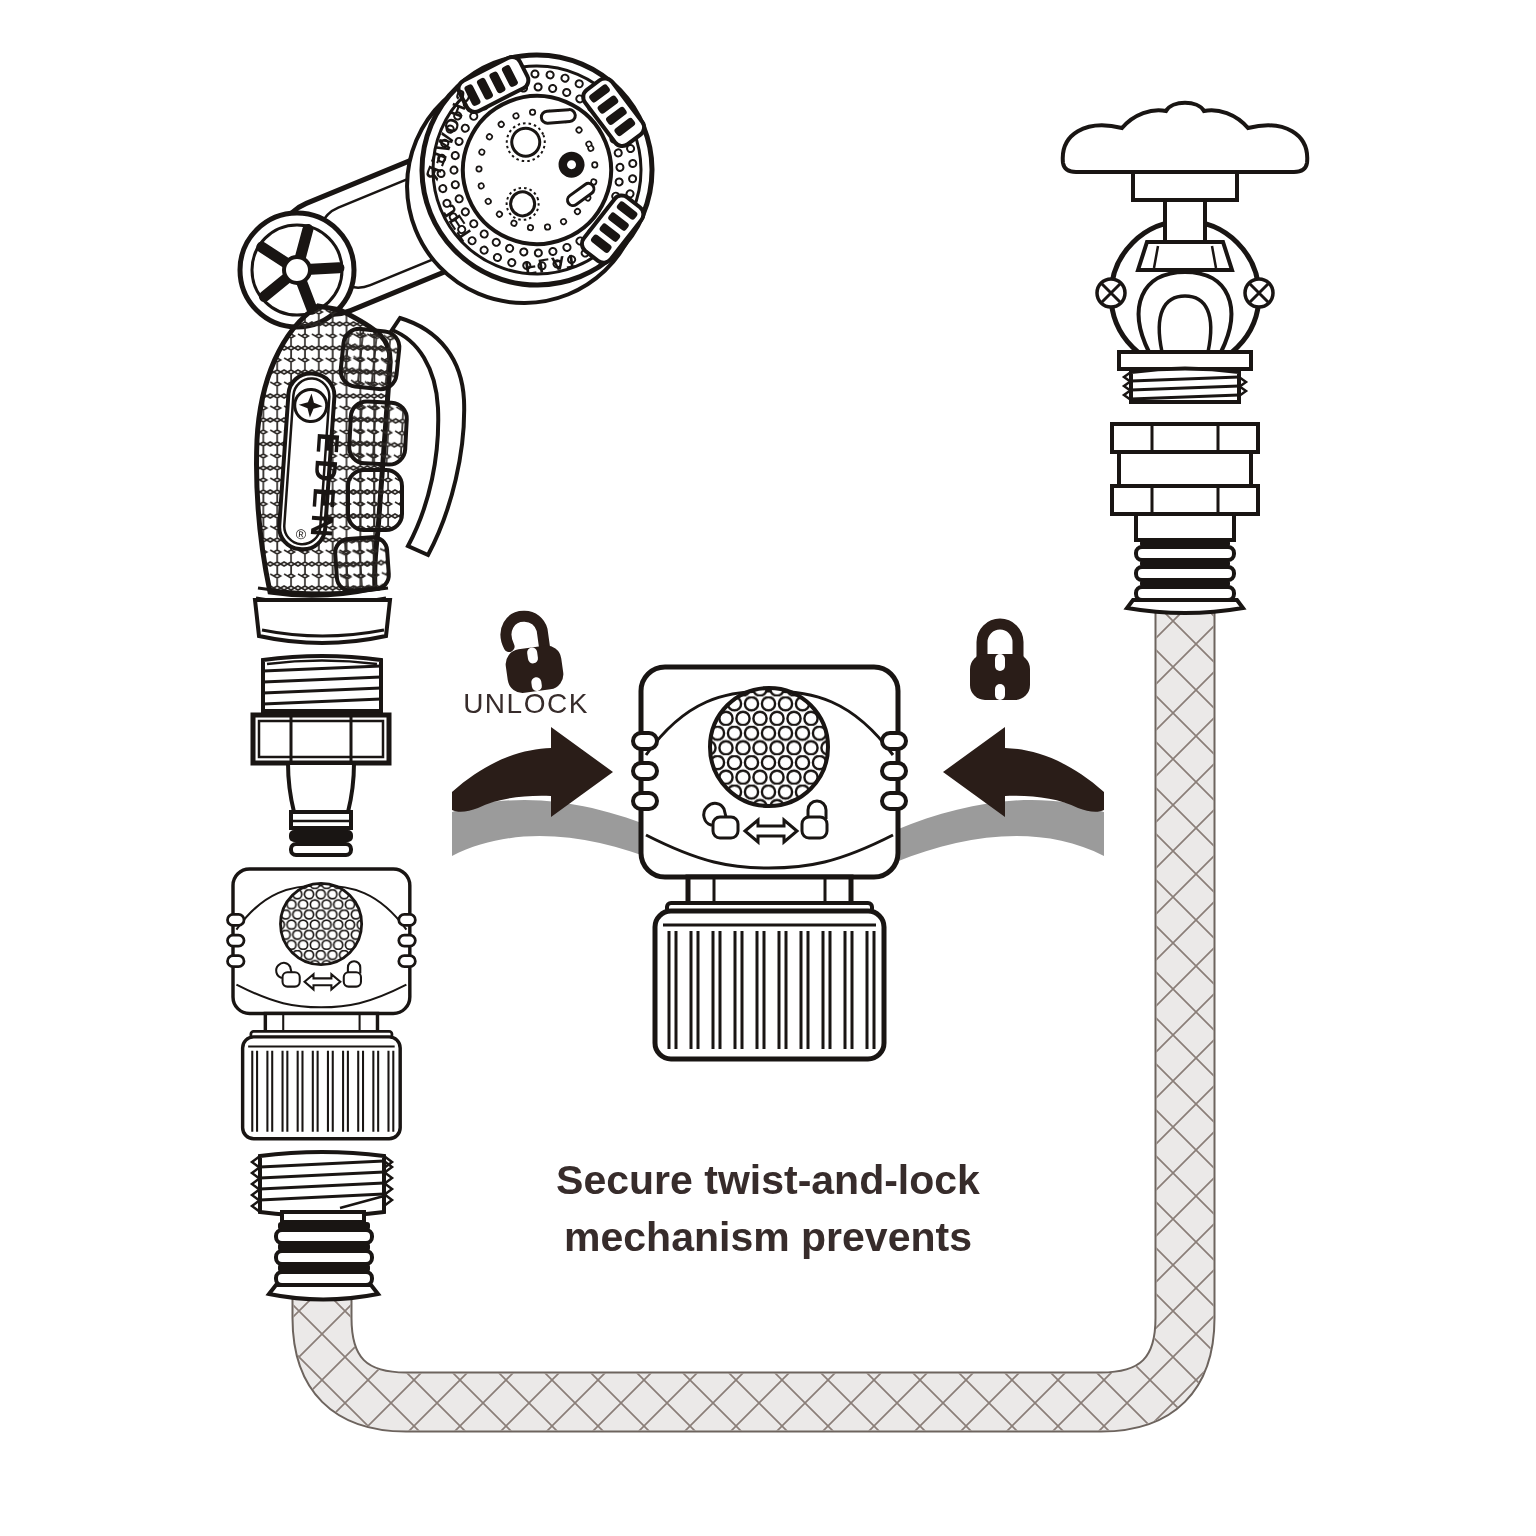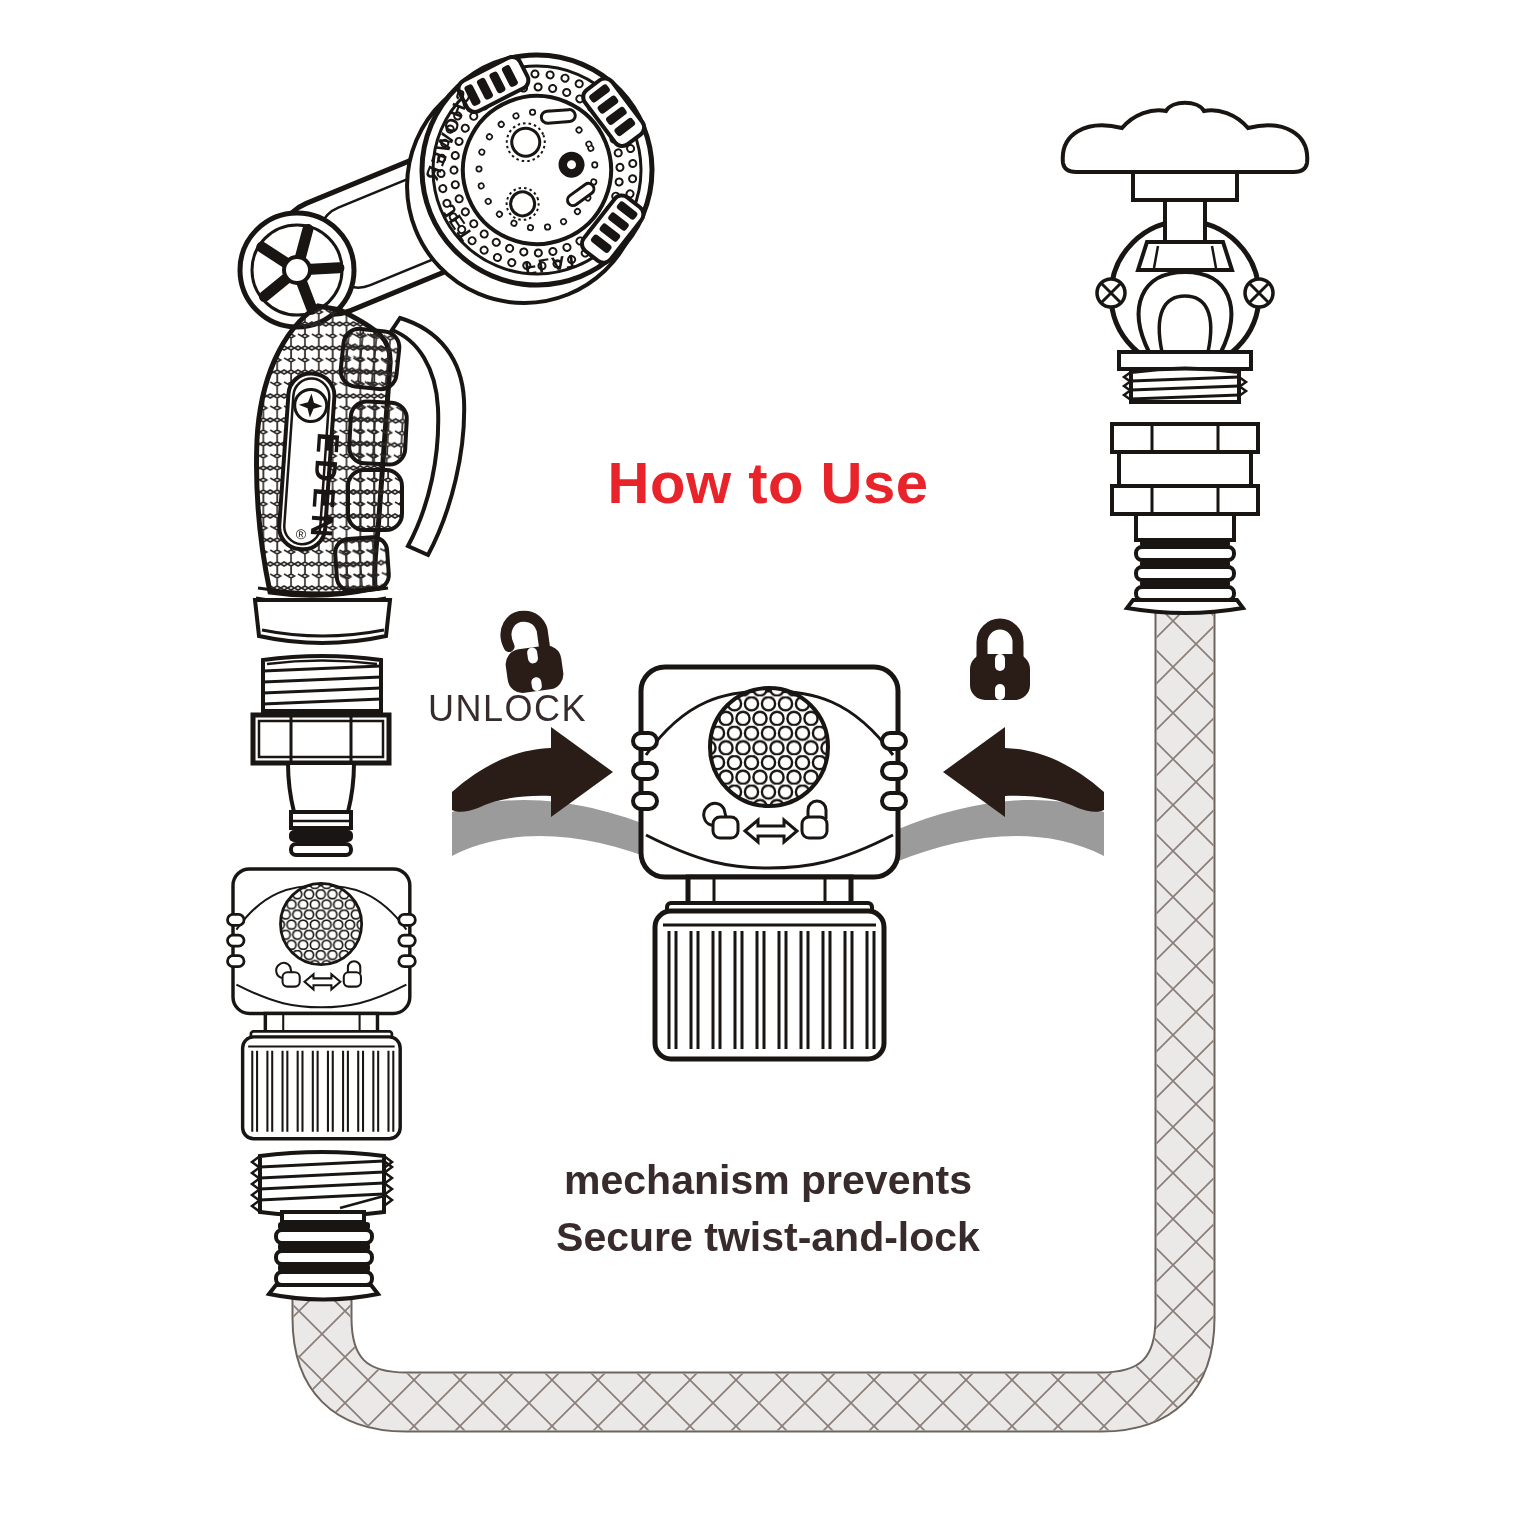--- a/index.html
+++ b/index.html
@@ -21,22 +21,22 @@
   .arrowf{fill:var(--arrow);}
   .bandf{fill:var(--band-gray);}
   .dial-label{font-family:"Liberation Sans",sans-serif;font-weight:bold;font-size:19px;
               letter-spacing:2px;fill:var(--ink);}
   .brand-text{font-family:"Liberation Sans",sans-serif;font-weight:bold;font-size:31px;
               letter-spacing:6px;fill:var(--ink);}
   .tm-text{font-family:"Liberation Sans",sans-serif;font-size:14px;fill:var(--ink);}
   .title{position:absolute;left:50%;top:438px;transform:translateX(-50%);width:900px;
          text-align:center;color:var(--accent-red);font-size:58px;font-weight:bold;
          line-height:90px;letter-spacing:0.5px;}
-  .unlock{position:absolute;left:428px;top:688px;width:196px;
-          color:var(--text-dark);font-size:36px;letter-spacing:1.5px;}
+  .unlock{position:absolute;left:428px;top:688px;width:196px;text-align:center;
+          color:var(--text-dark);font-size:28px;letter-spacing:1.5px;}
   .caption{position:absolute;left:50%;top:1152px;transform:translateX(-50%);width:900px;
            text-align:center;color:var(--text-dark);font-size:41px;font-weight:bold;
            line-height:57px;}
 </style>
 </head>
 <body>
 
 <div id="canvas">
 
 <svg id="art" width="1536" height="1536" viewBox="0 0 1536 1536">
@@ -333,23 +333,22 @@
     <path class="bandf" d="M452,812 C515,789 590,801 660,830 L660,862 C590,834 515,824 452,856 Z"></path>
     <path class="arrowf" d="M452,792 C488,760 522,749 551,748 L551,727 L613,772 L551,817 L551,796
                             C524,795 498,798 478,808 C468,812 458,813 452,810 Z"></path>
   </g>
 
   <use href="#qc" transform="translate(233,869) scale(0.688)"></use>
   <use href="#qc" transform="translate(641,667)"></use>
 </svg>
 
 <div class="title">
-  <div>How to Use</div>
 </div>
 
 <div class="unlock">UNLOCK</div>
 
 <div class="caption">
+  <div>Secure twist-and-lock</div>
   <div>mechanism prevents</div>
-  <div>Secure twist-and-lock</div>
 </div>
 
 </div>
 
 </body></html>

